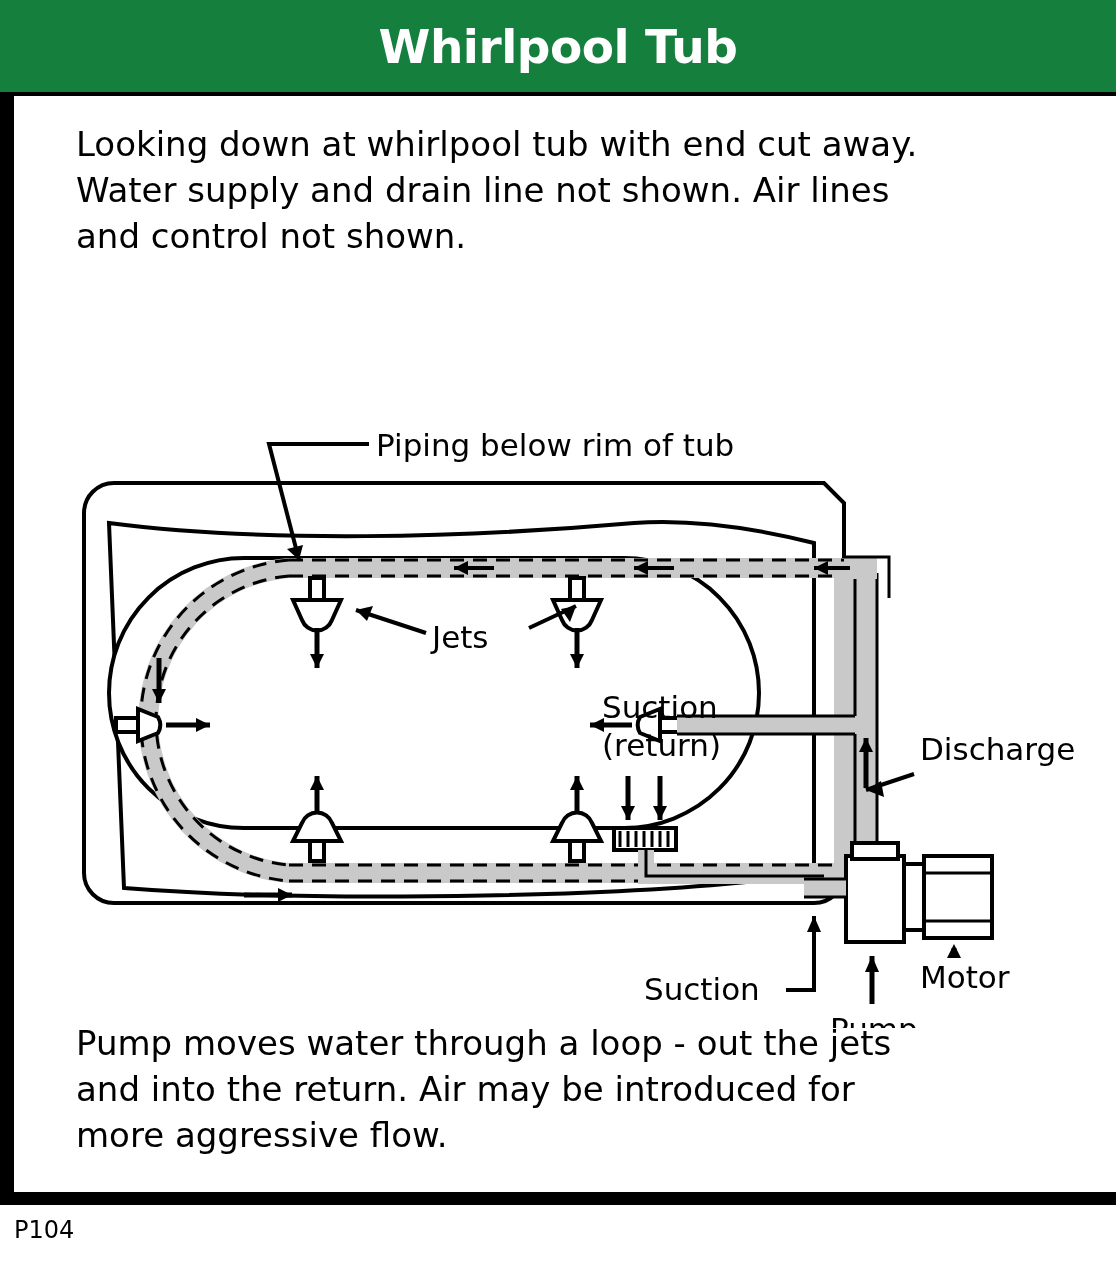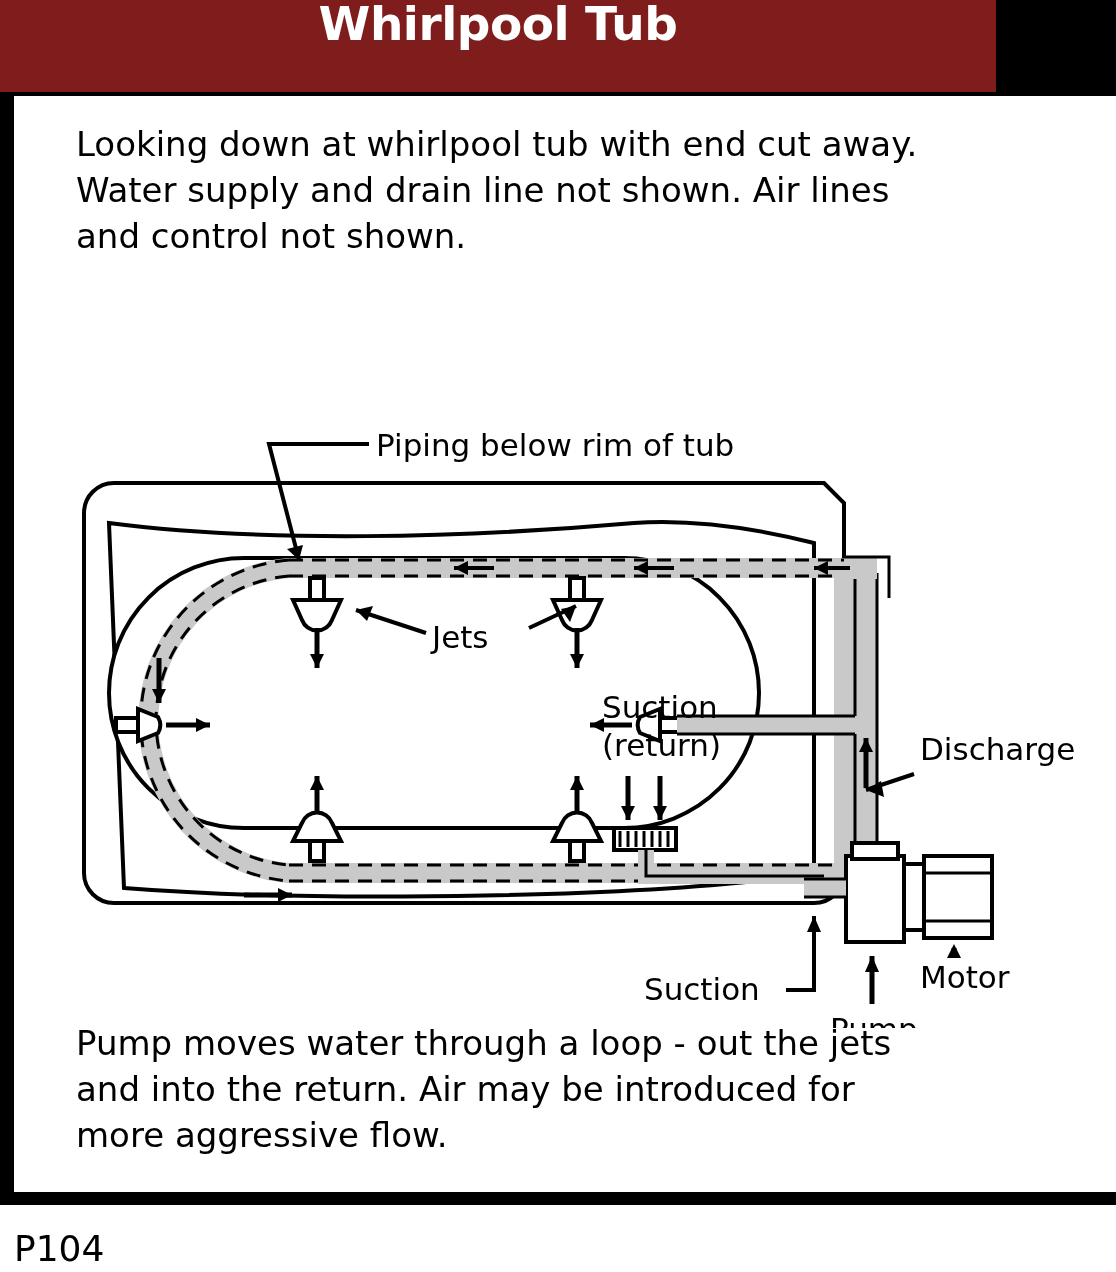--- a/index.html
+++ b/index.html
@@ -27,24 +27,25 @@
     left: 0;
     top: 0;
     width: 1116px;
     height: 1205px;
     background: #000000;
     box-sizing: border-box;
   }
   .title-bar {
     position: absolute;
     left: 0; top: 0;
-    width: 996px;
+    width: 1116px;
     height: 92px;
-    background: #7f1d1d;
+    background: #15803d;
     display: flex;
+    align-items: center;
     justify-content: center;
   }
   .title-text {
     color: #ffffff;
     font-family: "DejaVu Sans", sans-serif;
     font-weight: bold;
     font-size: 47px;
     letter-spacing: -0.5px;
     line-height: 1;
   }
@@ -81,23 +82,22 @@
     top: 1062px;
     font-family: "DejaVu Sans", sans-serif;
     font-size: 24px;
     color: #000000;
   }
   #page-code {
     position: absolute;
     left: 14px;
     top: 1216px;
     font-family: "DejaVu Sans", sans-serif;
-    font-size: 36px;
+    font-size: 24px;
     color: #000000;
-    margin-top: 12px;
   }
   #diagram {
     position: absolute;
     left: 0;
     top: 232px;
     width: 1088px;
     height: 700px;
   }
   svg text {
     font-family: "DejaVu Sans", sans-serif;

